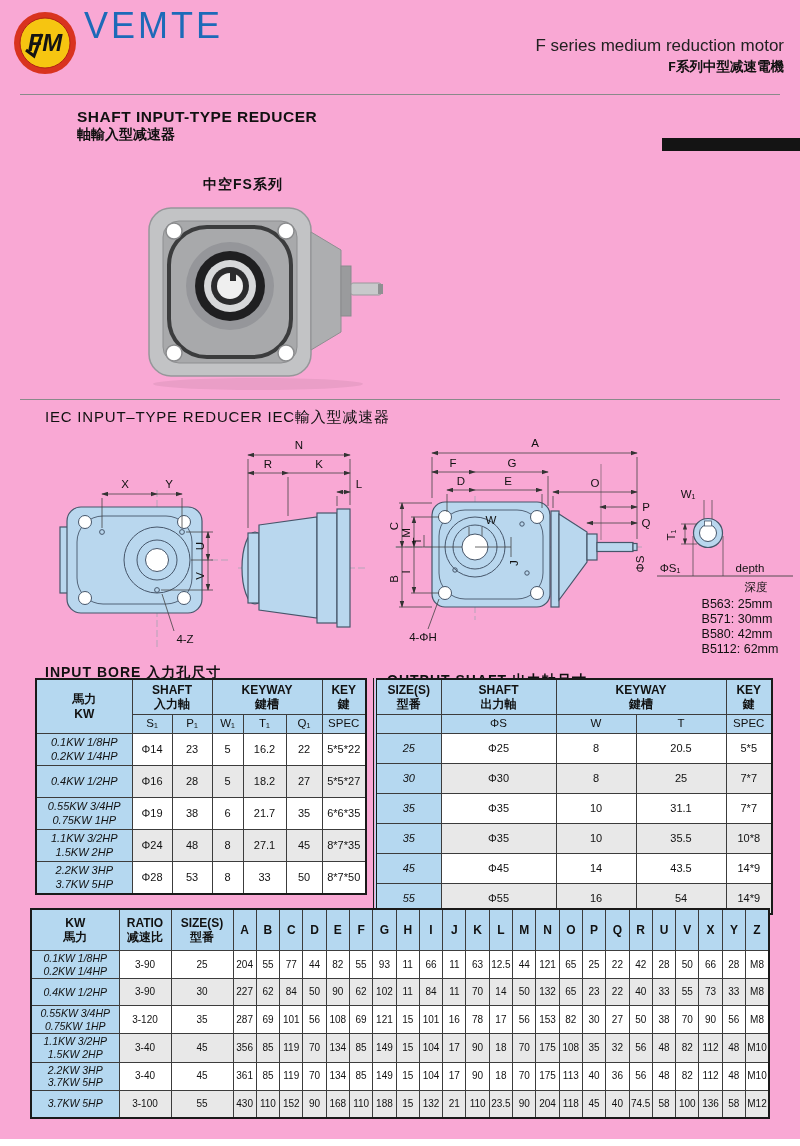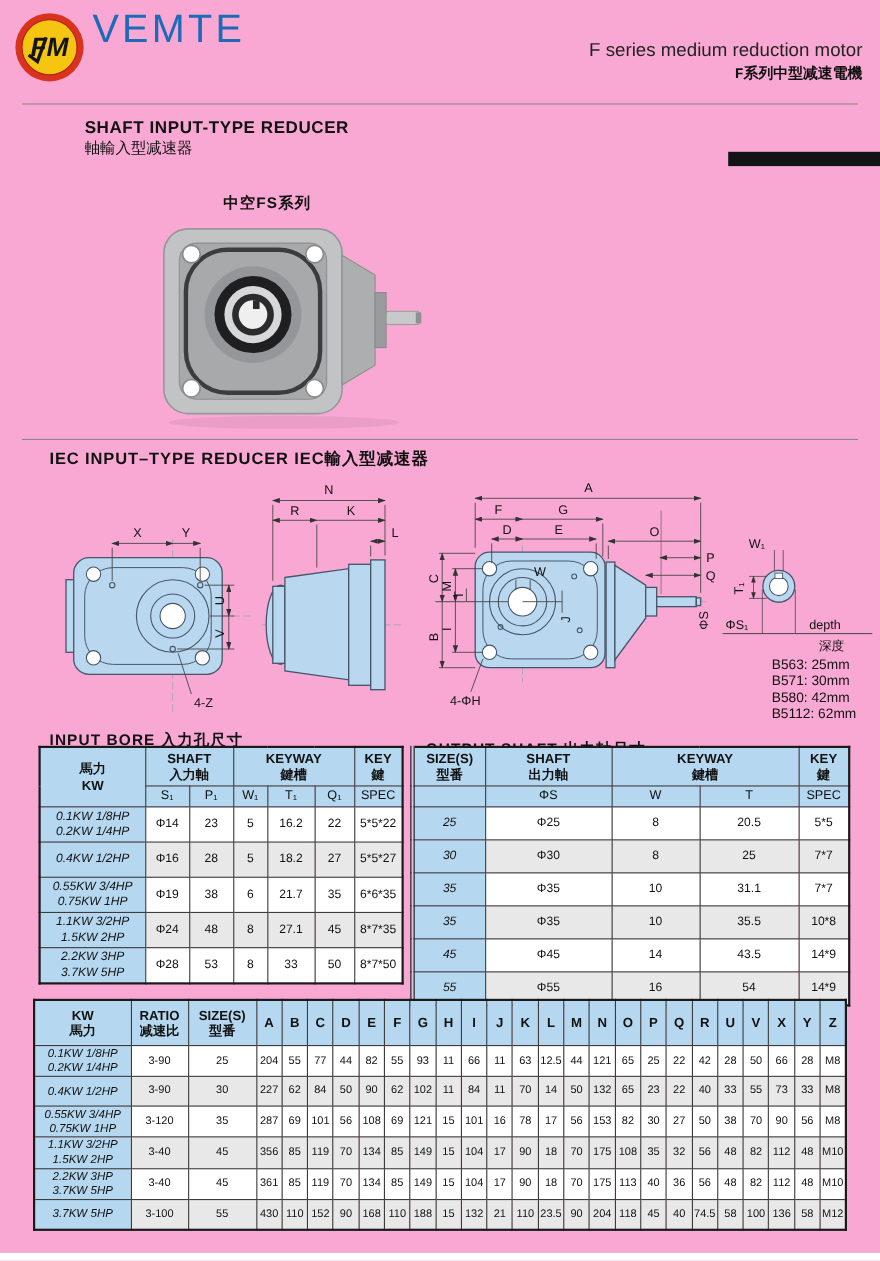--- a/index.html
+++ b/index.html
@@ -12,25 +12,25 @@
   .brand-sub{position:absolute;left:86px;top:46px;color:#1d6ab8;font-weight:bold;
          font-size:24px;letter-spacing:2px;}
   .mast-right{position:absolute;right:16px;top:36px;text-align:right;}
   .mast-en{font-size:17px;color:#222;}
   .mast-zh{font-size:13.5px;font-weight:bold;margin-top:2px;font-family:Liberation Mono, monospace;}
   .rule{position:absolute;left:20px;right:20px;height:0;border-top:1px solid #8a8a8a;}
   .rule1{top:94px;} .rule2{top:399px;}
   
   .sec-title{position:absolute;left:45px;top:107px;line-height:1.25;margin-left:32px;}
   .sec-title .en{font-size:15.5px;font-weight:bold;letter-spacing:.5px;}
-  .sec-title .zh{font-size:14px;font-weight:normal;}
+  .sec-title .zh{font-size:14px;font-weight:bold;}
   .accent-bar{position:absolute;right:0;top:138px;width:138px;height:13px;background:#141414;}
   .photo-caption{position:absolute;left:203px;top:176px;font-size:14px;font-weight:bold;letter-spacing:1px;}
   .photo{position:absolute;left:133px;top:198px;width:268px;height:198px;}
-  .iec-title{position:absolute;left:45px;top:408px;font-size:15px;font-weight:bold;letter-spacing:.8px;text-align:center;}
+  .iec-title{position:absolute;left:45px;top:408px;font-size:15px;font-weight:normal;letter-spacing:.8px;text-align:center;}
   #diagrams{position:absolute;left:25px;top:432px;width:770px;height:230px;}
   #diagrams text{font-size:11.5px;fill:#111;}
   #diagrams .blist{font-size:12.5px;}
   
   .tbl-title{position:absolute;font-size:14px;font-weight:bold;letter-spacing:1px;}
   #input-title{left:45px;top:664px;} #output-title{left:375px;top:672px;margin-left:12px;}
   table{border-collapse:collapse;table-layout:fixed;position:absolute;border:2px solid #1a1a1a;}
   th,td{border:1px solid #3c3c3c;text-align:center;vertical-align:middle;
         padding:2px 1px;white-space:pre-line;line-height:1.2;}
   thead th{background:#b5d8f0;}

